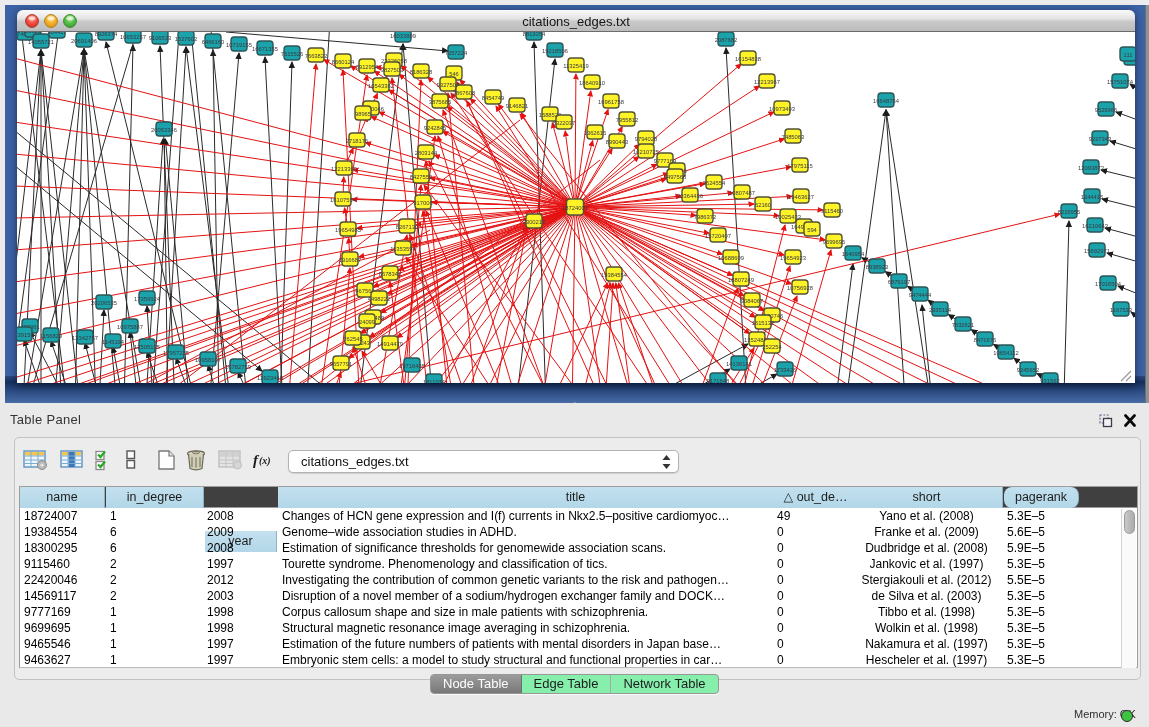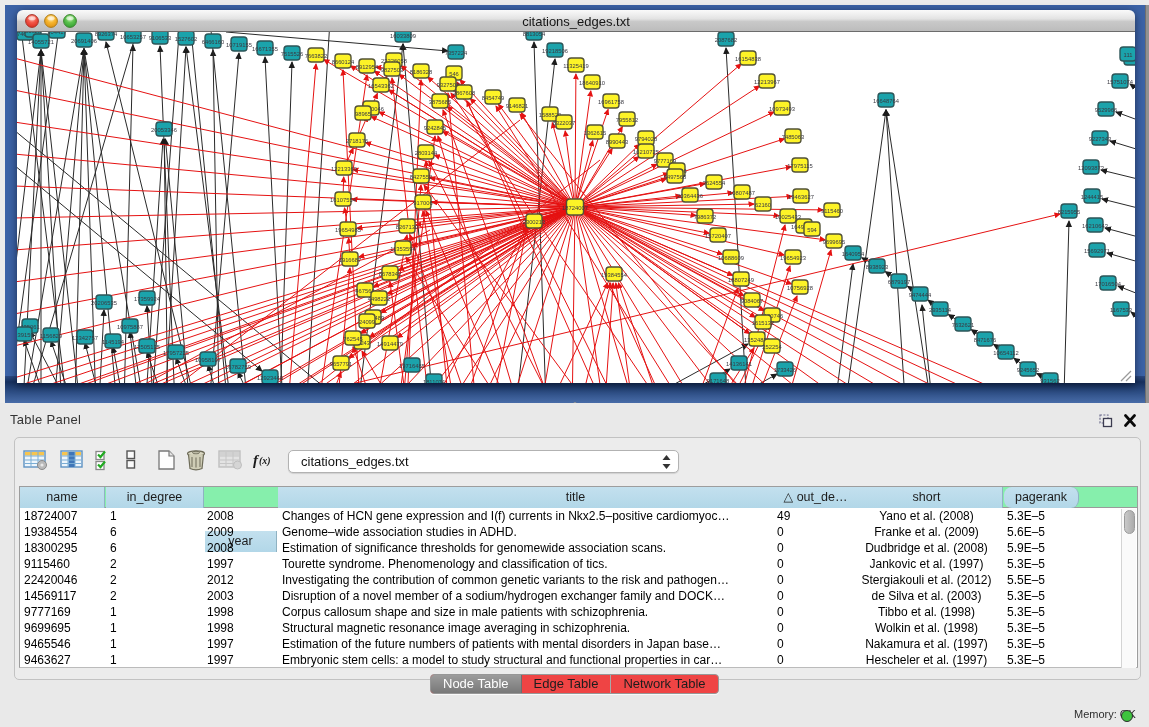--- a/index.html
+++ b/index.html
@@ -19,35 +19,35 @@
 #tp-title { position:absolute; left:10px; top:9px; font-size:13px; color:#343434; letter-spacing:0.3px; }
 #tp-icons { position:absolute; left:1099px; top:11px; }
 #innerpanel { position:absolute; left:14px; top:34px; width:1127px; height:243px; background:#ececec;
   border:1px solid #c2c2c2; border-radius:5px; }
 #toolbar { position:absolute; left:6px; top:10px; }
 #dropdown { position:absolute; left:273px; top:12px; width:391px; height:23px; background:#ffffff;
   border:1px solid #b2b2b2; border-radius:5px; font-size:13px; color:#111;
   line-height:21px; padding-left:12px; box-shadow:0 1px 1px rgba(0,0,0,0.12); }
 .updn { position:absolute; right:7px; top:4px; width:9px; height:14px; }
 #tbl { position:absolute; left:4px; top:48px; width:1119px; height:182px; background:#ffffff; border:1px solid #9d9d9d; border-bottom:1px solid #bbb; }
-#thead { position:relative; width:100%; height:21px; background:#86efac; border-bottom:1px solid #9a9a9a; font-size:12.5px; color:#1c1c1c; }
+#thead { position:relative; width:100%; height:21px; background:#404040; border-bottom:1px solid #9a9a9a; font-size:12.5px; color:#1c1c1c; }
 #thead .th { position:absolute; top:0; height:21px; line-height:21px; text-align:center; border-right:1px solid #8fb2c2; background:linear-gradient(180deg,#c3e0ee 0%,#b2d7e8 100%); }
 #tbody { position:relative; font-size:12px; color:#000; }
 .tr { position:relative; height:16px; line-height:16px; white-space:nowrap; }
 .tr div { position:absolute; top:0; height:16px; overflow:hidden; }
 .c0 { left:4px;   width:80px; }
 .c1 { left:90px;  width:60px; }
 .c2 { left:187px; width:60px; }
 .c3 { left:262px; width:490px; }
 .c4 { left:757px; width:70px; }
 .c5 { left:830px; width:153px;text-align:center; }
 .c6 { left:987px; width:90px; }
 #vscroll { position:absolute; right:1px; top:22px; width:15px; height:159px; background:#fafafa; border-left:1px solid #d4d4d4; }
 #vthumb { position:absolute; left:2px; top:1px; width:11px; height:24px; background:linear-gradient(90deg,#c9c9c9,#ababab); border:1px solid #9a9a9a; border-radius:6px; }
-#tabs { position:absolute; left:430px; top:674px; height:20px; display:flex; border:1px solid #979797; border-radius:4px; overflow:hidden; background:#ef4444; box-shadow:0 1px 0 rgba(255,255,255,0.7); }
+#tabs { position:absolute; left:430px; top:674px; height:20px; display:flex; border:1px solid #979797; border-radius:4px; overflow:hidden; background:#86efac; box-shadow:0 1px 0 rgba(255,255,255,0.7); }
 .tab { font-size:13px; line-height:18px; padding:0 12px; color:#1d1d1d; border-right:1px solid #a8a8a8; }
 .tab.sel { background:linear-gradient(180deg,#9c9c9c,#787878); color:#fff; border-right:1px solid #6e6e6e; }
 .tab:last-child { border-right:none; }
 #memory { position:absolute; left:1058px; top:708px; font-size:11px; color:#2e2e2e;padding-left:16px; }
 #memdot { position:absolute; left:1121px; top:710px; width:12px; height:12px; border-radius:50%; background:#3ec43e; border:1.5px solid #2c2c2c; }
 </style></head>
 <body>
 <div id="root">
   <div id="bluebg"></div>
   <div id="blueshadow"></div>

